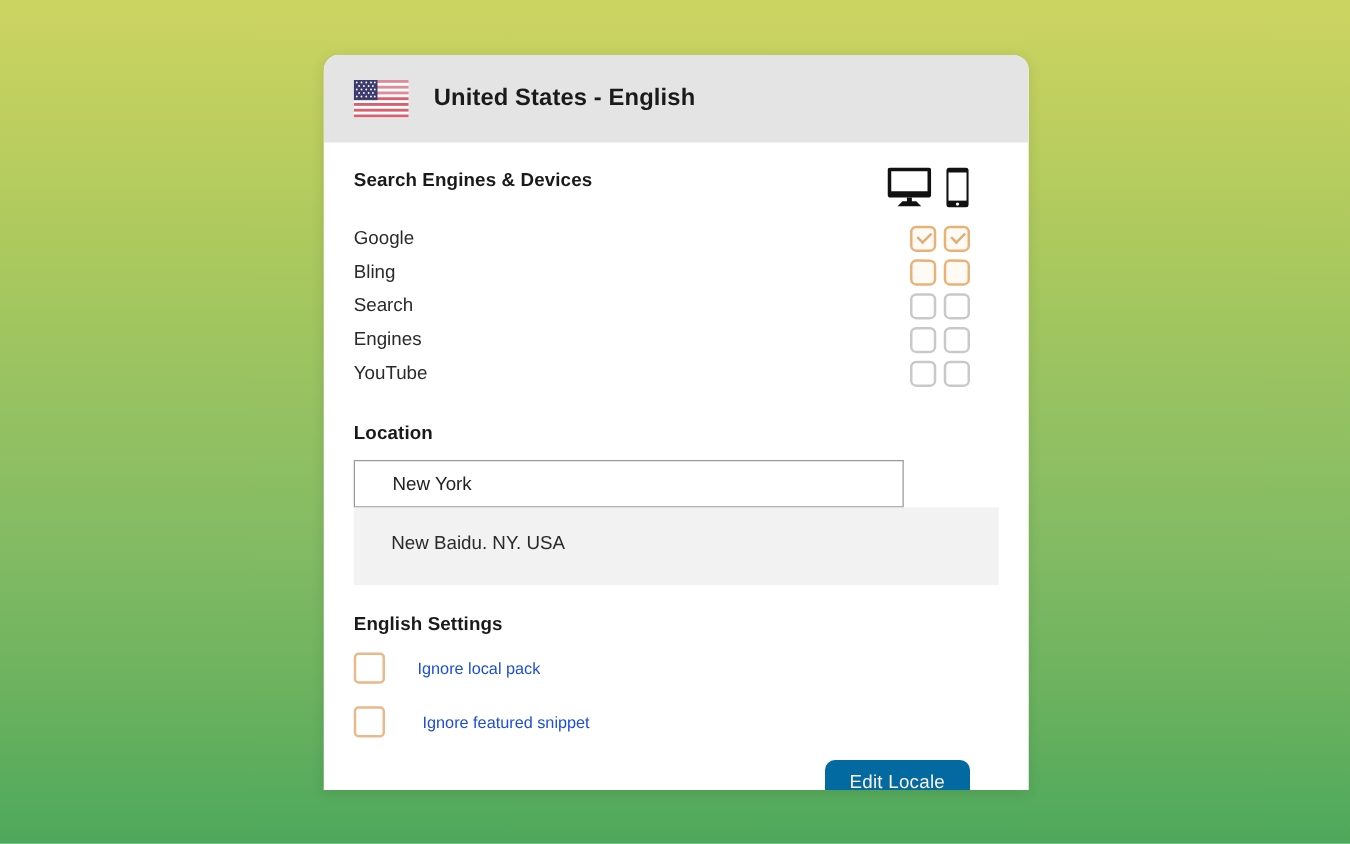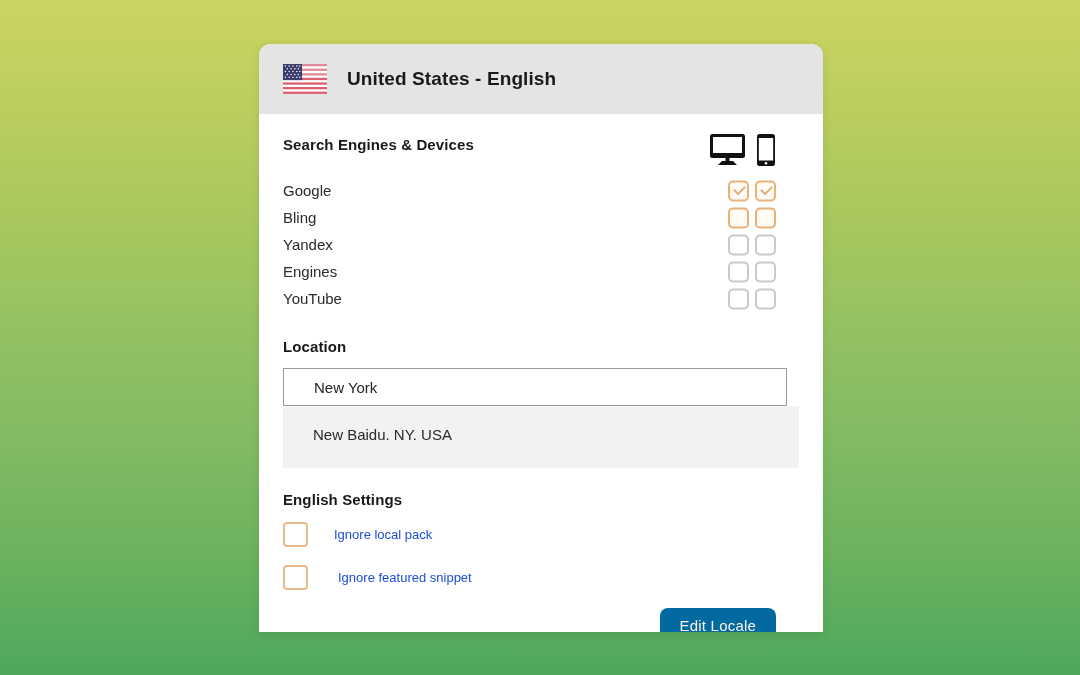--- a/index.html
+++ b/index.html
@@ -141,21 +141,21 @@
     border-left: 2px solid #e0ae7e;
     border-bottom: 2px solid #e0ae7e;
     transform: rotate(-45deg);
   }
 
   
   .location-block { margin-top: 26px; }
 
   .location-input {
     margin-top: 13px;
-    width: 504px;
+    width: 440px;
     height: 38px;
     border: 1px solid #9a9a9a;
     background: #ffffff;
     font-family: "Liberation Sans", sans-serif;
     font-size: 15px;
     color: #222;
     padding: 0 0 0 30px;
     outline: none;
     display: block;
   }
@@ -300,21 +300,21 @@
 
         <div class="engine-row">
           <span class="engine-label">Bling</span>
           <span class="engine-boxes">
             <span class="cb accent"></span>
             <span class="cb accent"></span>
           </span>
         </div>
 
         <div class="engine-row">
-          <span class="engine-label">Yandex</span>
+          <span class="engine-label">Search</span>
           <span class="engine-boxes">
             <span class="cb"></span>
             <span class="cb"></span>
           </span>
         </div>
 
         <div class="engine-row">
           <span class="engine-label">Engines</span>
           <span class="engine-boxes">
             <span class="cb"></span>

